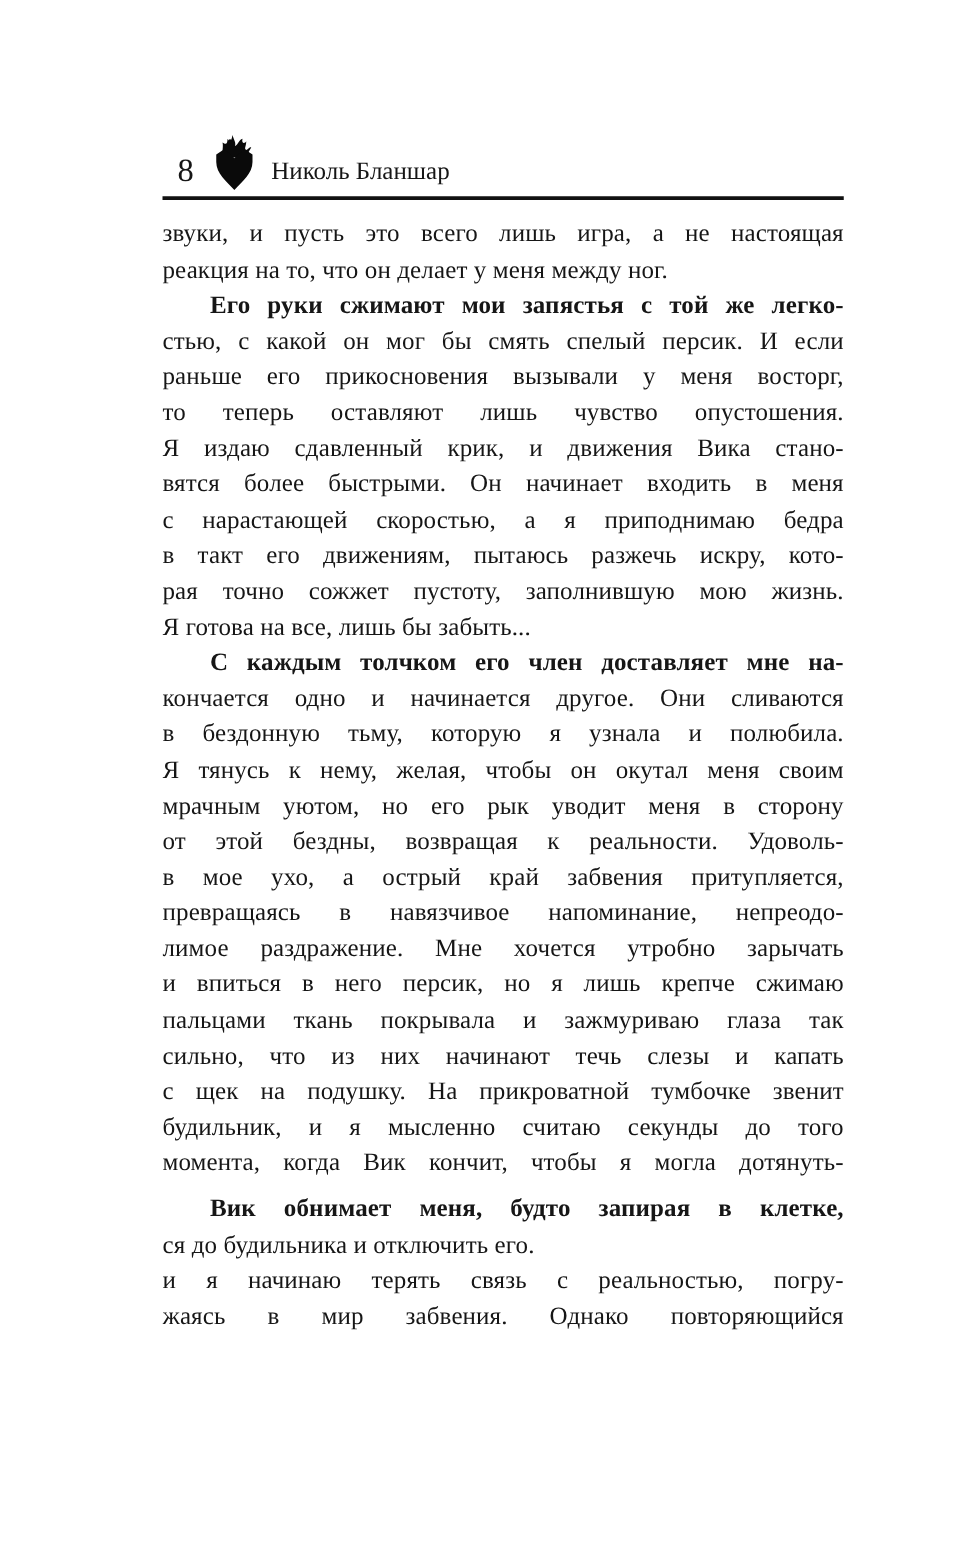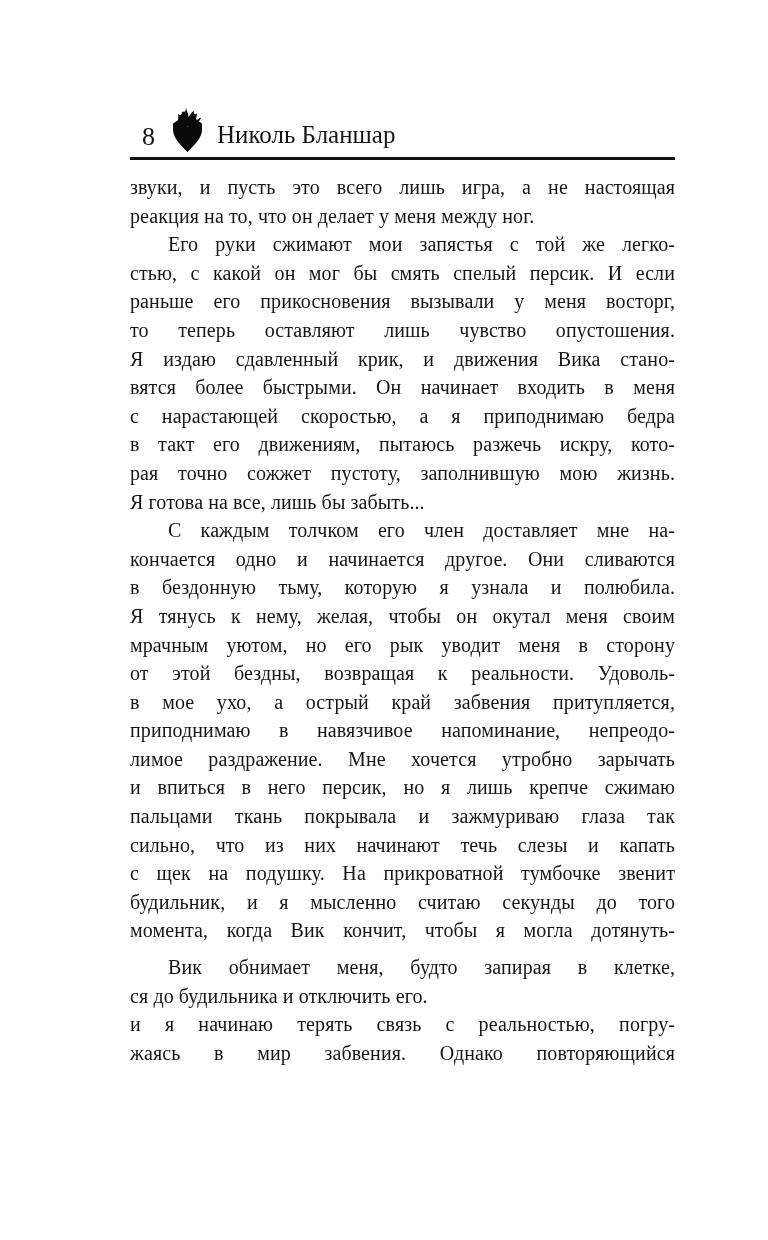--- a/index.html
+++ b/index.html
@@ -36,21 +36,21 @@
     width: 35px;
     height: 46px;
     margin-left: 15px;
     margin-right: 12px;
     flex: 0 0 auto;
     align-self: flex-start;
     margin-top: 1px;
   }
   .ornament svg { display: block; width: 100%; height: 100%; }
   .author-name {
-    font-size: 25px;
+    font-size: 20px;
     line-height: 1;
     padding-bottom: 6px;
   }
   .header-rule {
     height: 3px;
     background: #111111;
     margin-top: 4px;
     border: none;
   }
   
@@ -65,20 +65,21 @@
     text-align-last: justify;
     white-space: normal;
     overflow: hidden;
     height: 28.6px;
   }
   .line.para-end {
     text-align-last: left;
   }
   .line.indent {
     text-indent: 38px;
+    font-weight: bold;
   }
   .line.para-gap {
     margin-top: 8px;
   }
 </style>
 </head>
 <body>
 
 <div class="page">
 
@@ -114,21 +115,21 @@
       <div class="line">в такт его движениям, пытаюсь разжечь искру, кото-</div>
       <div class="line">рая точно сожжет пустоту, заполнившую мою жизнь.</div>
       <div class="line para-end">Я готова на все, лишь бы забыть...</div>
       <div class="line indent">С каждым толчком его член доставляет мне на-</div>
       <div class="line">кончается одно и начинается другое. Они сливаются</div>
       <div class="line">в бездонную тьму, которую я узнала и полюбила.</div>
       <div class="line">Я тянусь к нему, желая, чтобы он окутал меня своим</div>
       <div class="line">мрачным уютом, но его рык уводит меня в сторону</div>
       <div class="line">от этой бездны, возвращая к реальности. Удоволь-</div>
       <div class="line">в мое ухо, а острый край забвения притупляется,</div>
-      <div class="line">приподнимаю в навязчивое напоминание, непреодо-</div>
+      <div class="line">превращаясь в навязчивое напоминание, непреодо-</div>
       <div class="line">лимое раздражение. Мне хочется утробно зарычать</div>
       <div class="line">и впиться в него персик, но я лишь крепче сжимаю</div>
       <div class="line">пальцами ткань покрывала и зажмуриваю глаза так</div>
       <div class="line">сильно, что из них начинают течь слезы и капать</div>
       <div class="line">с щек на подушку. На прикроватной тумбочке звенит</div>
       <div class="line">будильник, и я мысленно считаю секунды до того</div>
       <div class="line">момента, когда Вик кончит, чтобы я могла дотянуть-</div>
       <div class="line indent para-gap">Вик обнимает меня, будто запирая в клетке,</div>
       <div class="line para-end">ся до будильника и отключить его.</div>
       <div class="line">и я начинаю терять связь с реальностью, погру-</div>

